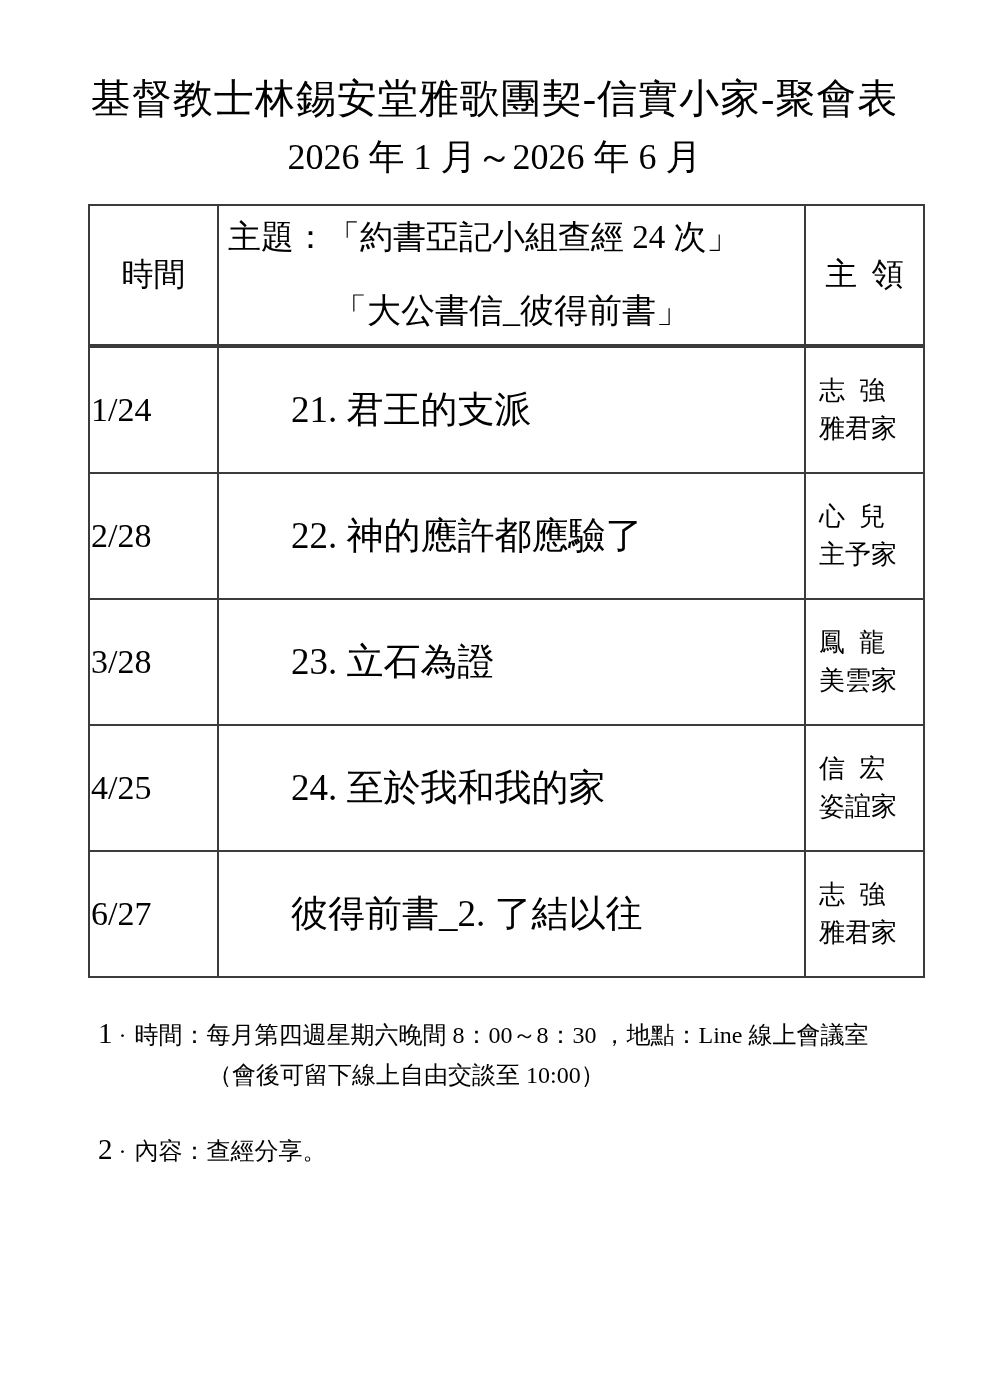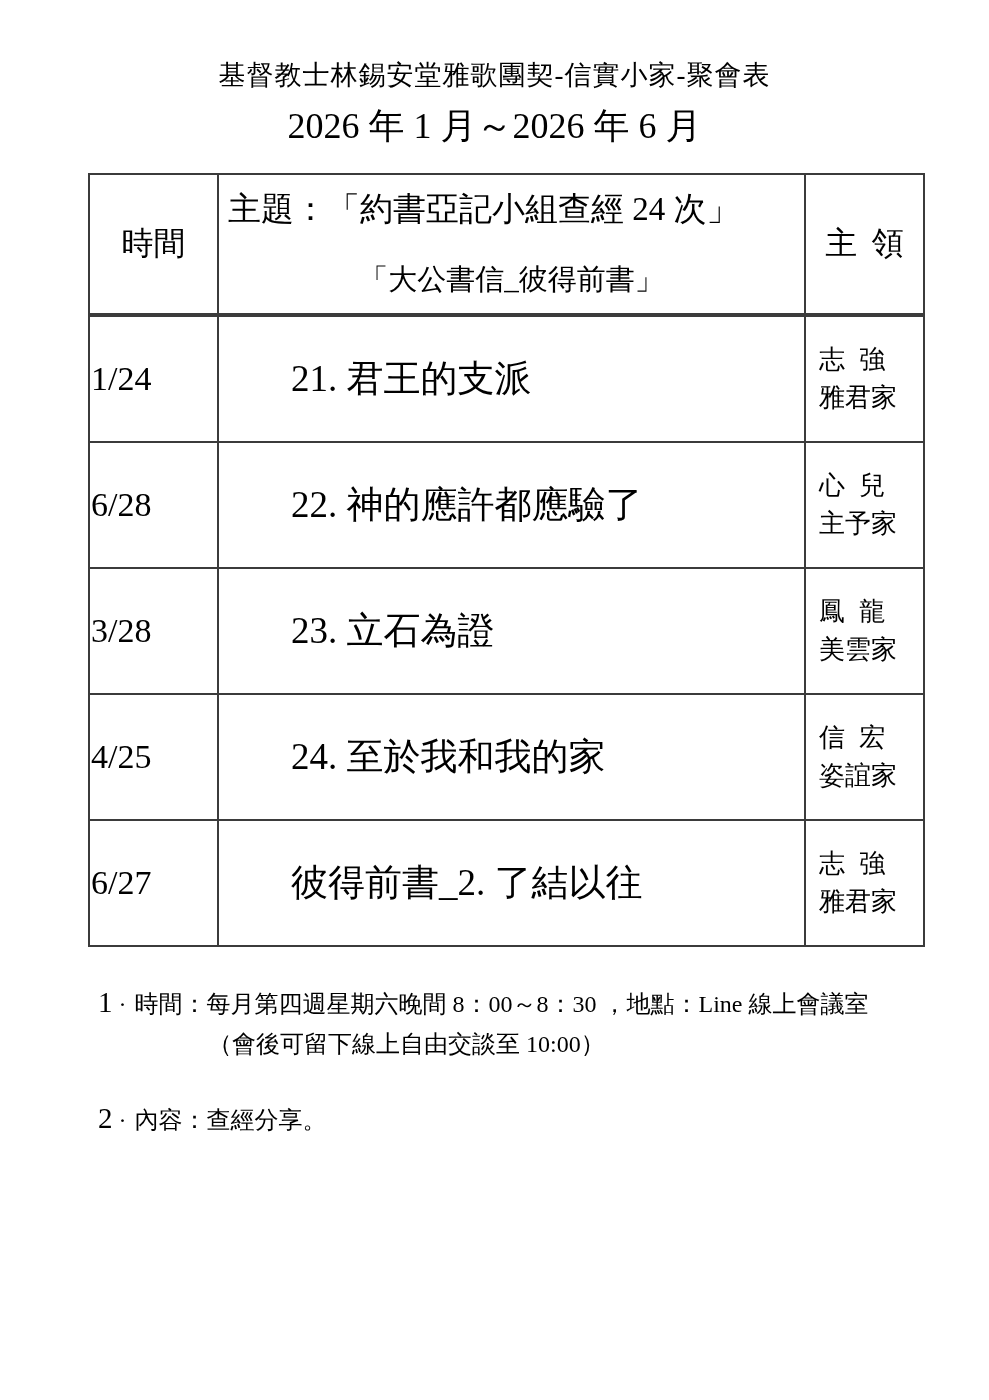--- a/index.html
+++ b/index.html
@@ -11,23 +11,23 @@
   }
   .page {
     position: relative;
     width: 989px;
     height: 1400px;
     background: #ffffff;
     overflow: hidden;
   }
   .title {
     margin: 0;
-    padding-top: 60px;
+    padding-top: 76px;
     text-align: center;
-    font-size: 27px;
+    font-size: 40px;
     font-weight: normal;
     letter-spacing: 1px;
     line-height: 1.15;
   }
   .subtitle {
     margin-top: 16px;
     text-align: center;
     font-size: 36px;
     line-height: 1.1;
   }
@@ -55,21 +55,21 @@
     text-align: center;
     font-size: 32px;
   }
   .header-topic-line1 {
     font-size: 33px;
     padding: 0 4px 0 8px;
     text-align: left;
     white-space: nowrap;
   }
   .header-topic-line2 {
-    font-size: 29px;
+    font-size: 34px;
     text-align: center;
     margin-top: 28px;
   }
   .header-leader {
     text-align: center;
     font-size: 32px;
     letter-spacing: 0.45em;
     text-indent: 0.45em;
   }
   .cell-date {
@@ -139,21 +139,21 @@
     <tbody>
       <tr>
         <td class="cell-date">1/24</td>
         <td class="cell-topic">21. 君王的支派</td>
         <td class="cell-leader">
           <div class="leader-line1">志強</div>
           <div class="leader-line2">雅君家</div>
         </td>
       </tr>
       <tr>
-        <td class="cell-date">6/28</td>
+        <td class="cell-date">2/28</td>
         <td class="cell-topic">22. 神的應許都應驗了</td>
         <td class="cell-leader">
           <div class="leader-line1">心兒</div>
           <div class="leader-line2">主予家</div>
         </td>
       </tr>
       <tr>
         <td class="cell-date">3/28</td>
         <td class="cell-topic">23. 立石為證</td>
         <td class="cell-leader">

